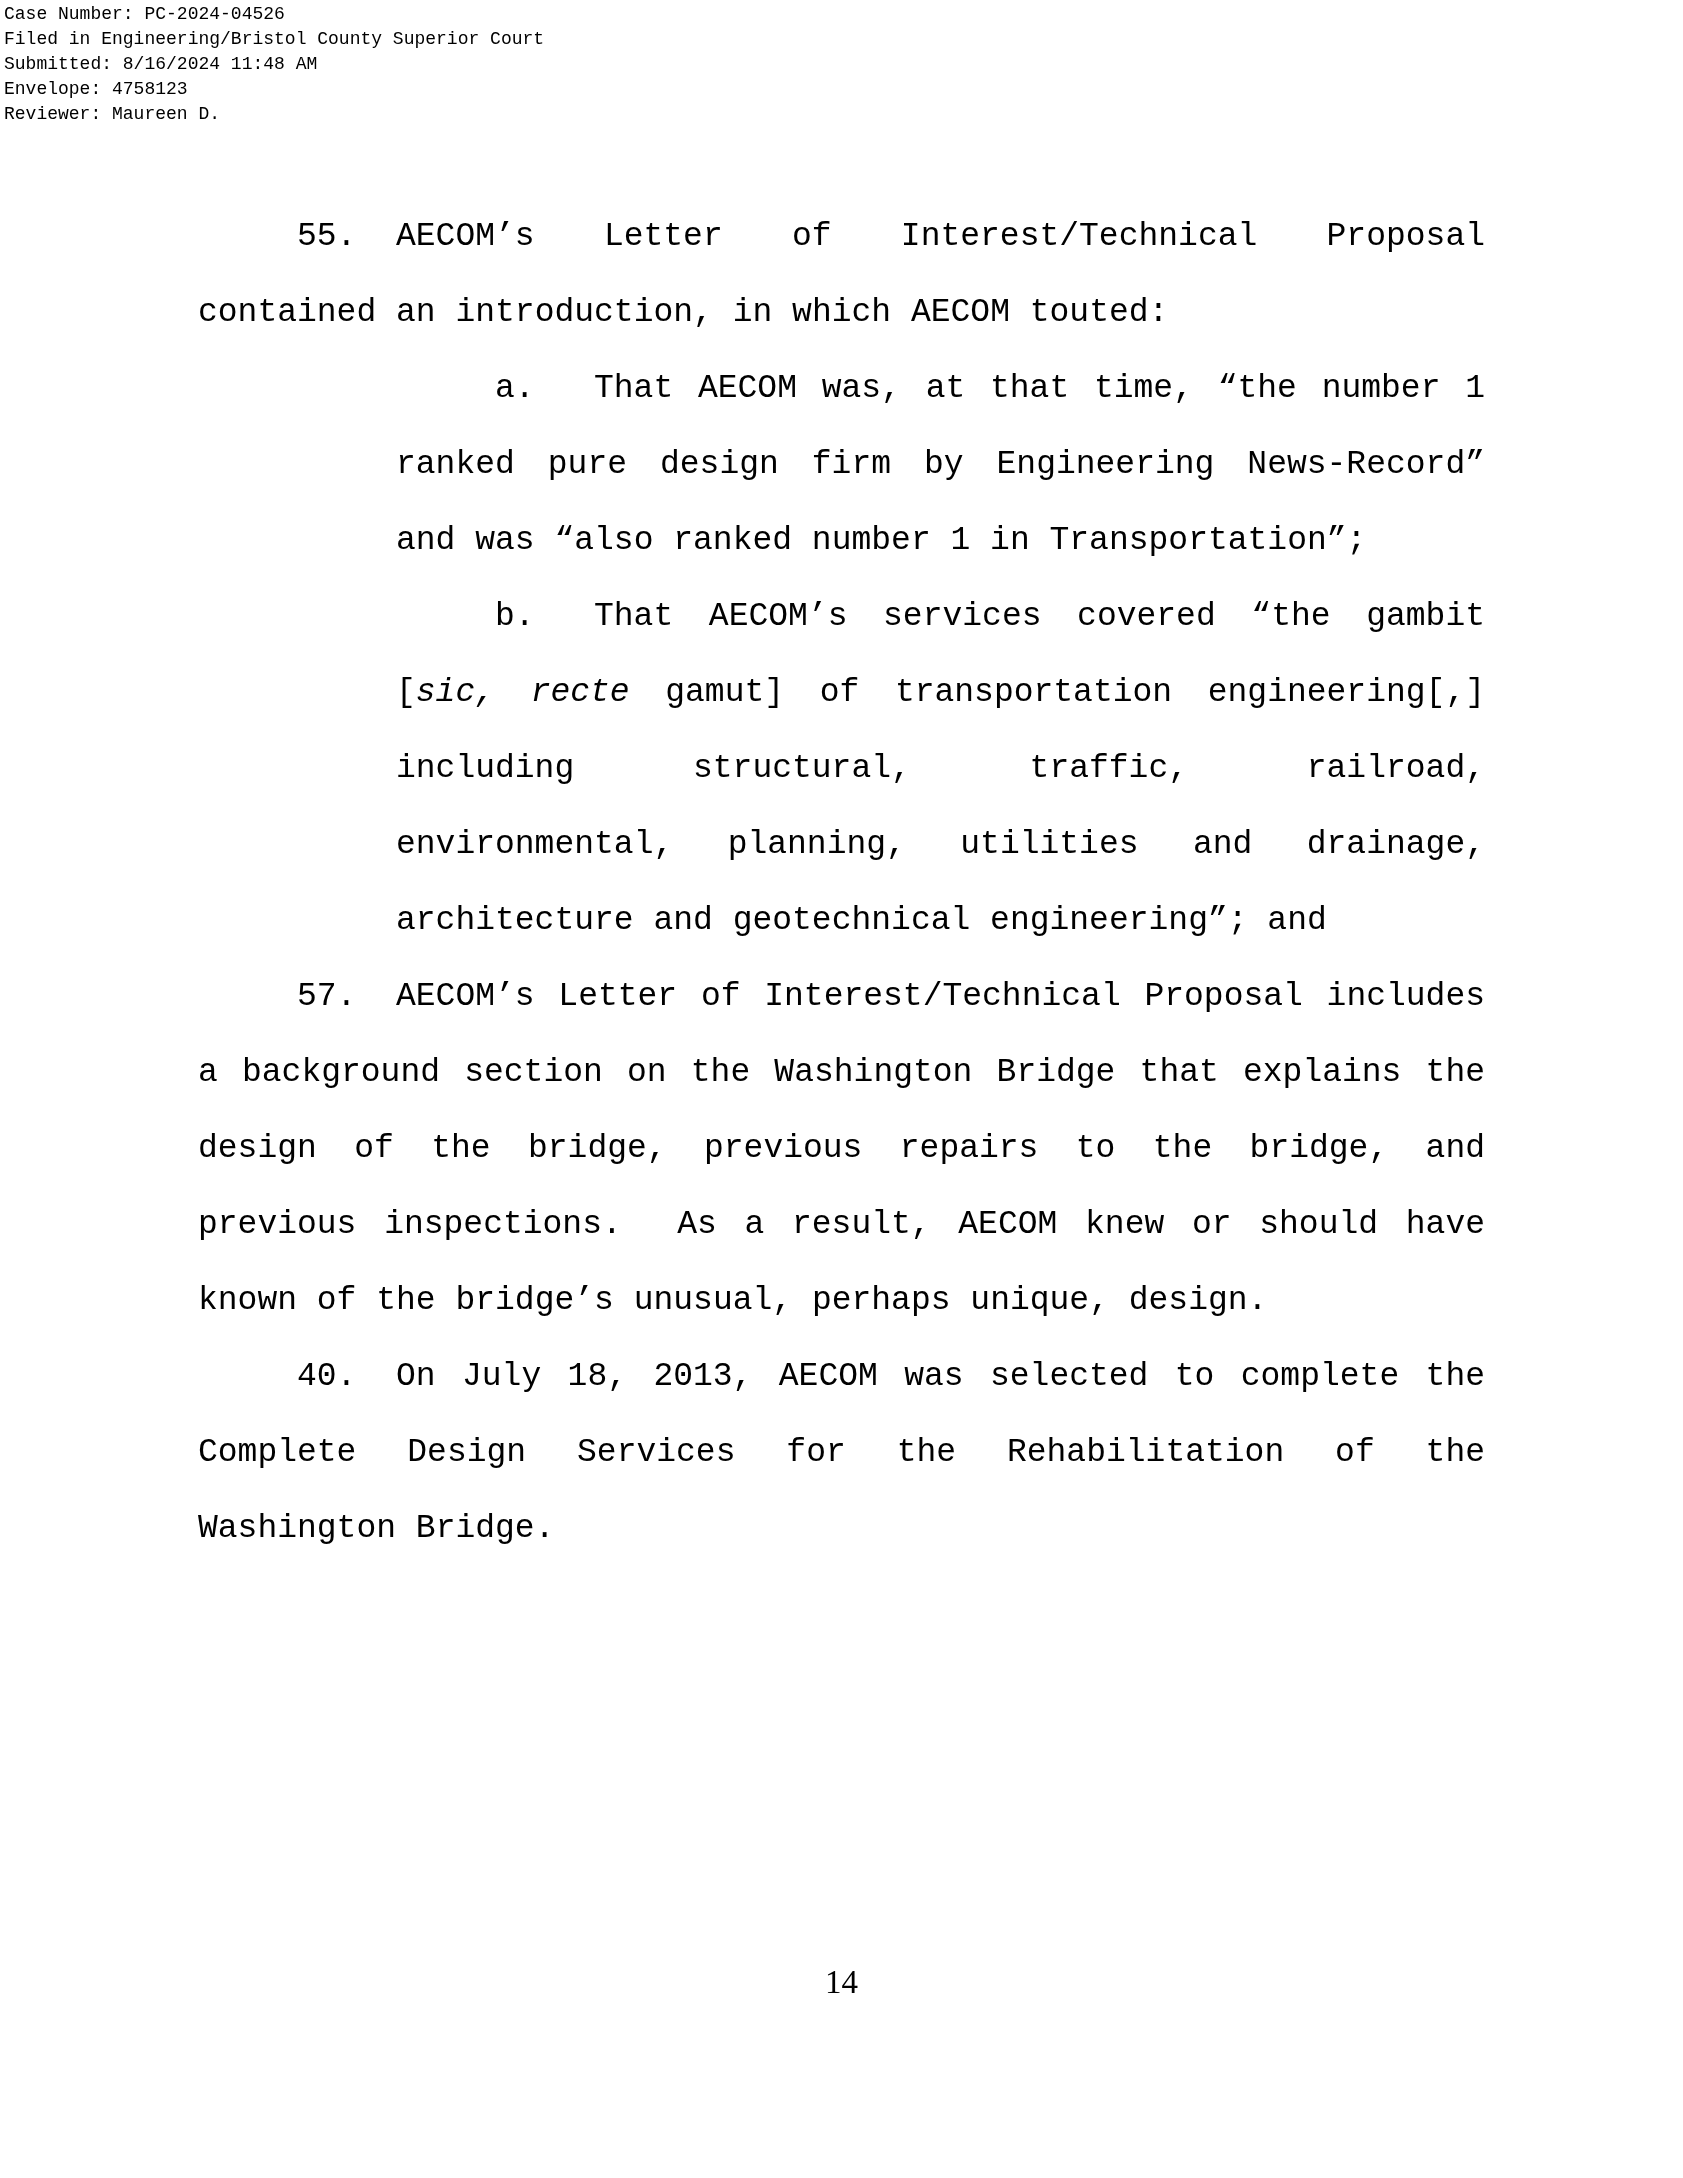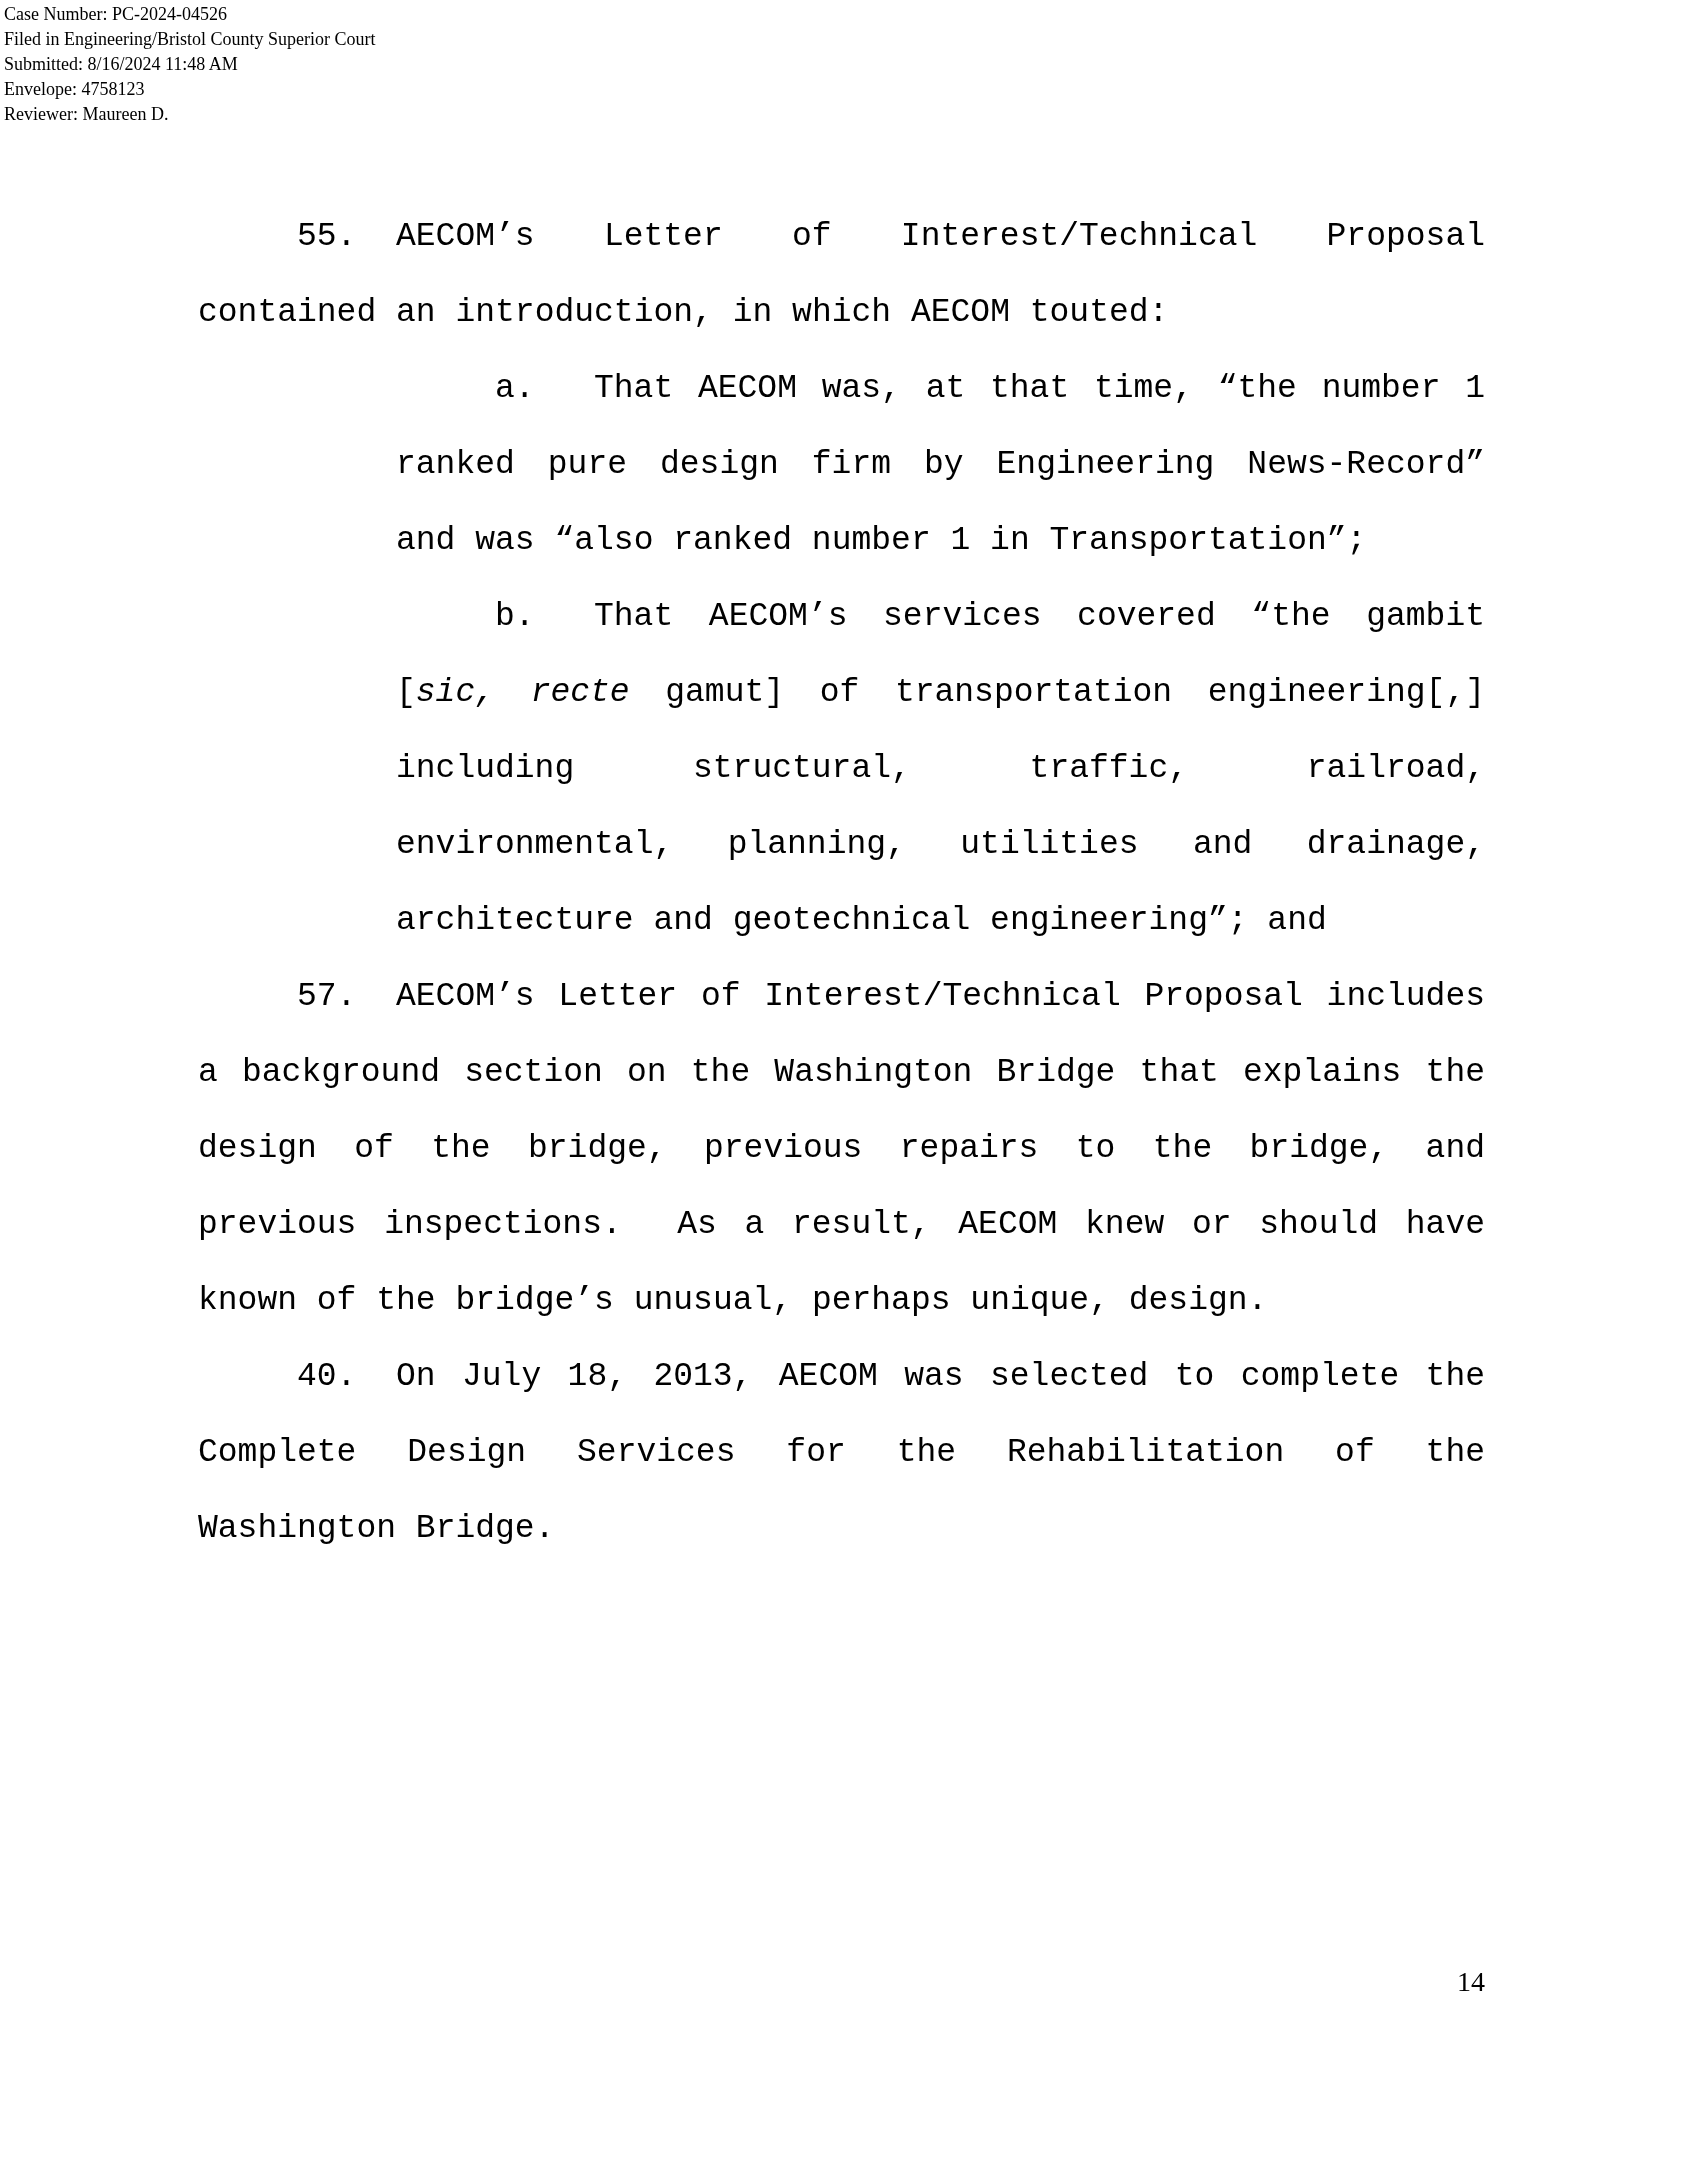--- a/index.html
+++ b/index.html
@@ -13,21 +13,21 @@
     height: 2178px;
     background: #ffffff;
     color: #000000;
     overflow: hidden;
   }
   
   .stamp {
     position: absolute;
     left: 4px;
     top: 2px;
-    font-family: Liberation Serif, serif;
+    font-family: Liberation Mono, monospace;
     font-size: 18px;
     line-height: 25px;
     color: #000000;
     white-space: nowrap;
   }
   
   .doc {
     position: absolute;
     left: 198px;
     top: 199px;
@@ -48,23 +48,23 @@
   .num {
     display: inline-block;
     width: 99px; 
     text-indent: 0;
   }
   .pageno {
     position: absolute;
     left: 198px;
     top: 1963px;
     width: 1287px;
-    text-align: right;
+    text-align: center;
     font-family: "Liberation Serif", serif;
-    font-size: 28px;
+    font-size: 33px;
     line-height: 38px;
     color: #000000;
   }
 </style>
 </head>
 <body>
 
 <div class="page">
 
   <div class="stamp">

